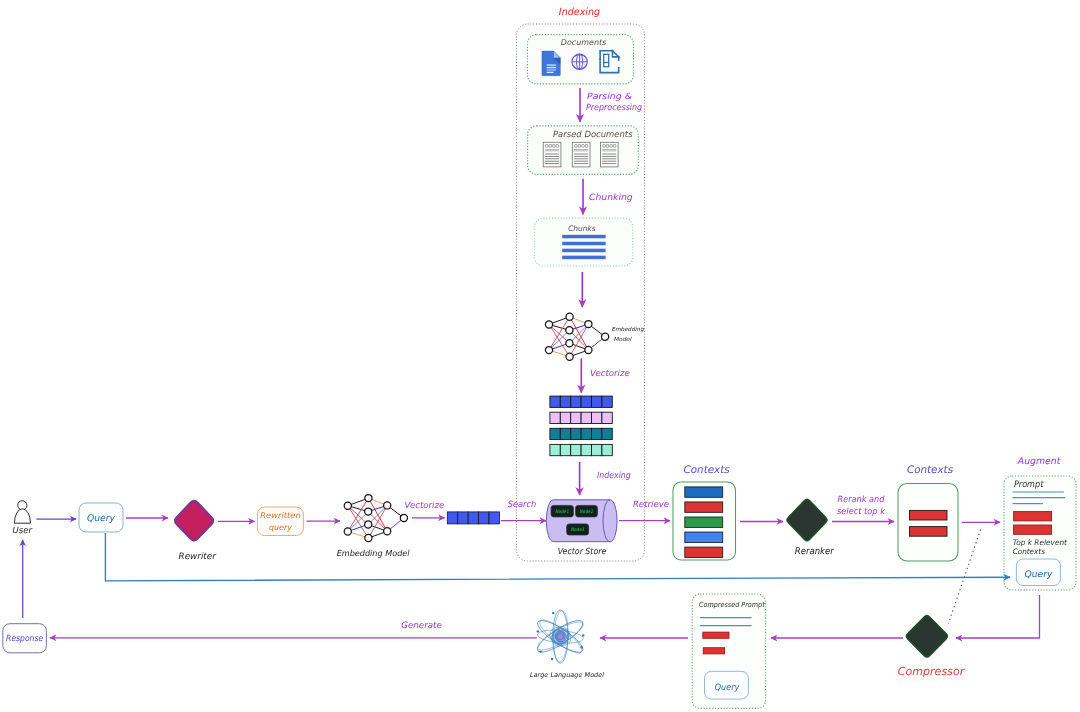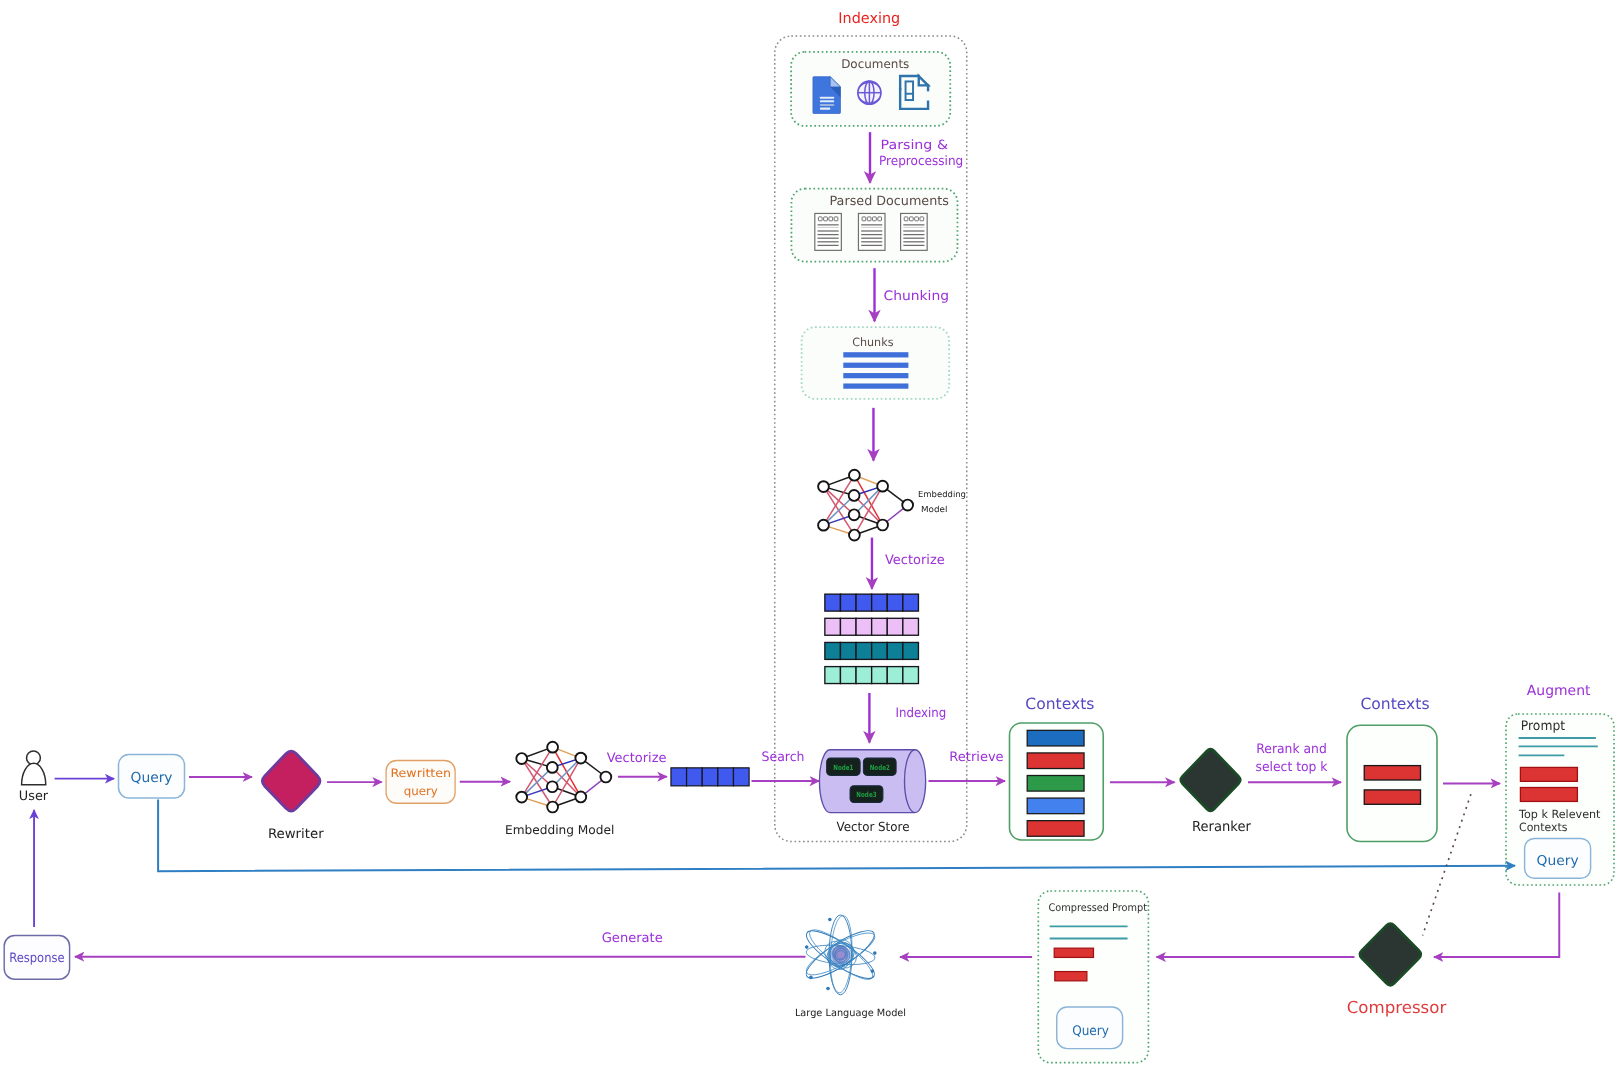--- a/index.html
+++ b/index.html
@@ -2,21 +2,21 @@
 <html><head>
 <meta charset="utf-8">
 <style>
   html,body{margin:0;padding:0;background:#ffffff;}
   body{width:1080px;height:712px;overflow:hidden;
        font-family:"DejaVu Sans",sans-serif;}
   #stage{position:relative;width:1080px;height:712px;background:#ffffff;}
   svg#diagram{position:absolute;left:0;top:0;width:1080px;height:712px;}
   .hand{font-family:"DejaVu Sans",sans-serif;}
   text{ -webkit-font-smoothing:antialiased; -moz-osx-font-smoothing:grayscale; text-rendering:geometricPrecision; }
-  #stage{ transform:translateZ(0); }
+  #stage{ transform:translateZ(0);font-style:italic; }
   svg text{ paint-order:stroke fill; }
 </style>
 </head>
 <body>
 
 <div id="stage">
   <svg id="diagram" viewBox="0 0 1080 712" xmlns="http://www.w3.org/2000/svg">
     <defs>
       <marker id="arrP" viewBox="0 0 10 10" refX="9" refY="5" markerWidth="5.4" markerHeight="5.4" orient="auto-start-reverse">
         <path d="M0,0.2 L10,5 L0,9.8 L2.7,5 Z" fill="#a63fc0"></path>

